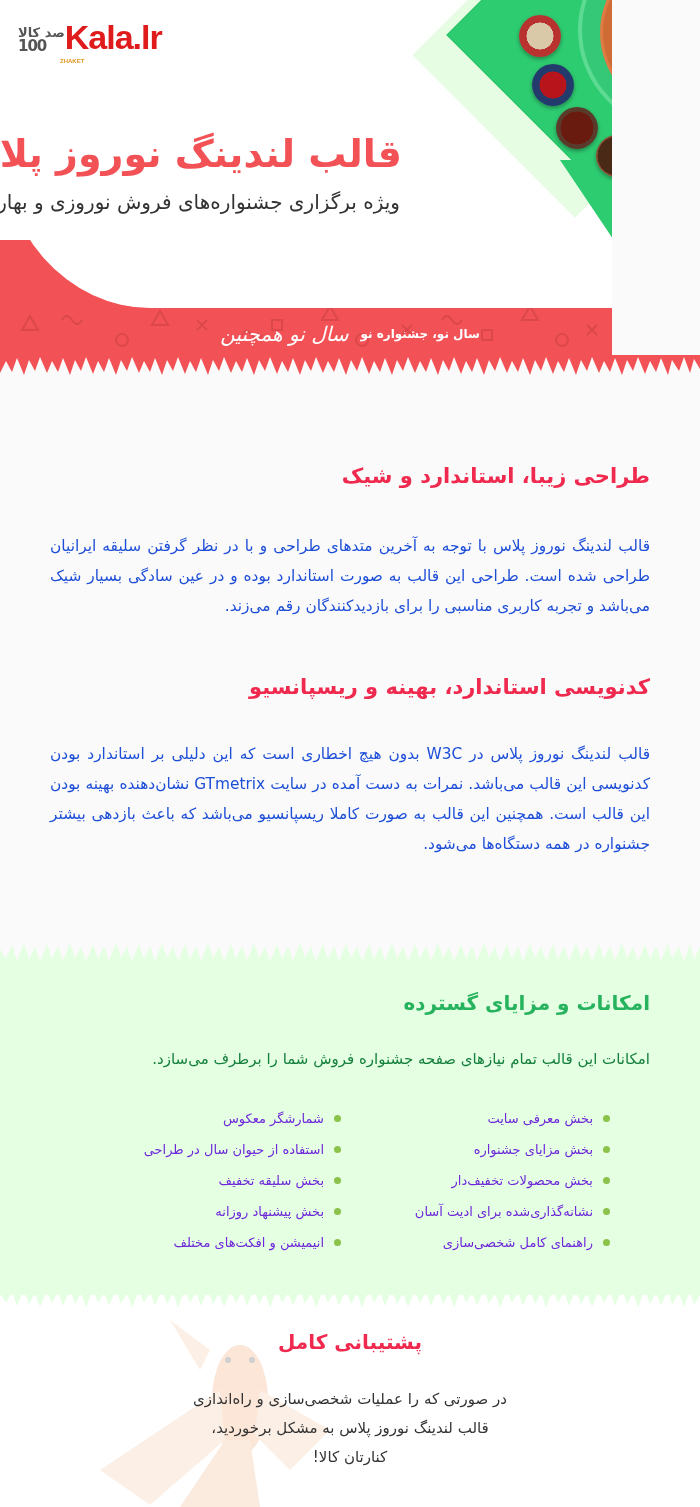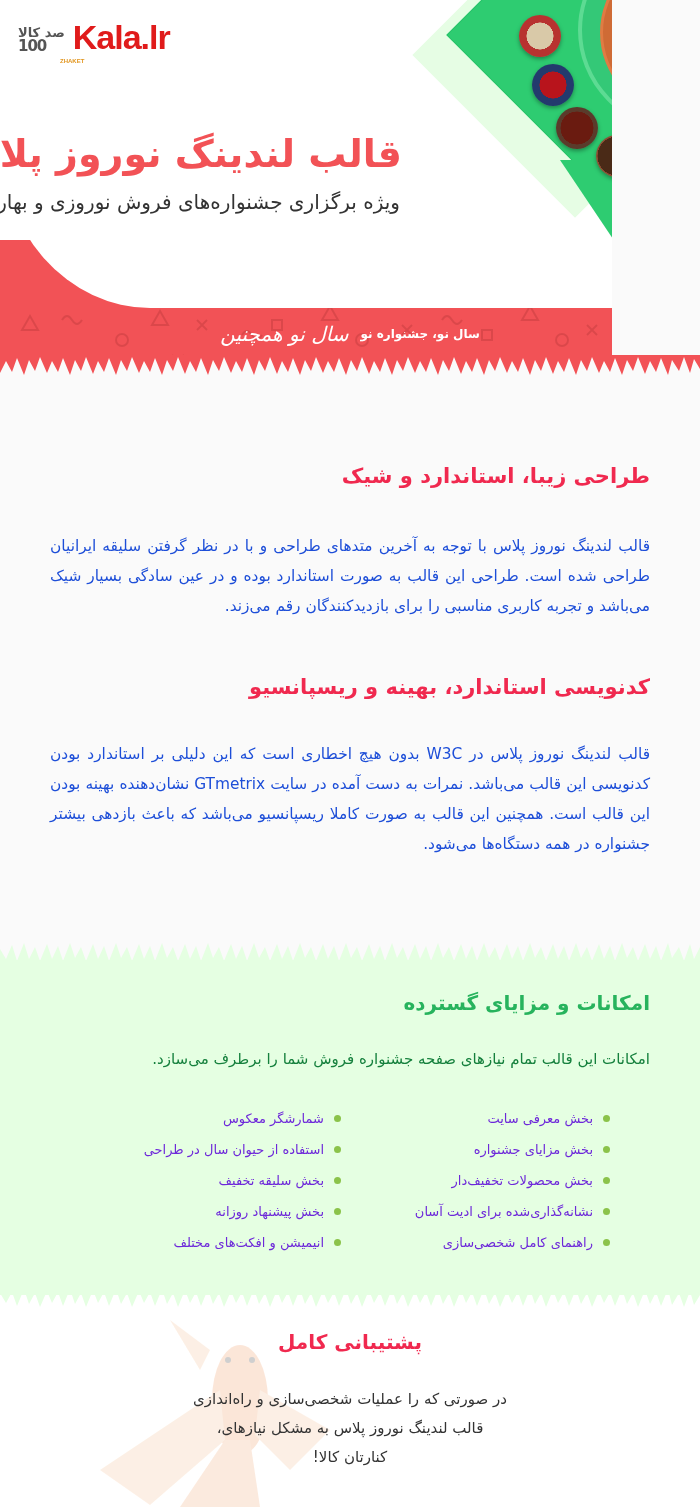--- a/index.html
+++ b/index.html
@@ -61,21 +61,21 @@
     position: absolute; left: 18px; top: 20px; direction: ltr;
     display: flex; align-items: flex-end;
   }
   .logo-mark {
     font-family: "DejaVu Sans", sans-serif; font-weight: bold; font-size: 15px;
     color: #555; line-height: 1; letter-spacing: -1px;
   }
   .logo-mark .fa { display: block; font-size: 13px; color: #555; }
   .logo-text {
     font-family: "Liberation Sans", sans-serif; font-weight: bold;
-    font-size: 34px; color: #e01b1b; line-height: 1; margin-left: 8px;
+    font-size: 34px; color: #e01b1b; line-height: 1; margin-left: 0;
     letter-spacing: -1px;
   }
   .logo-sub {
     position: absolute; left: 42px; top: 38px; font-size: 6px; font-weight: bold;
     color: #e2961f; font-family: "Liberation Sans", sans-serif;
   }
 
   .hero-title {
     position: absolute; right: 210px; top: 132px;
     font-family: "DejaVu Sans", sans-serif; font-weight: bold;
@@ -310,15 +310,15 @@
     <circle cx="192" cy="40" r="3" fill="#555"></circle>
   <path d="M160 70 L40 150 L90 185 L165 120 Z" fill="#f6c9a3"></path>
   <path d="M200 70 L270 110 L230 150 L195 115 Z" fill="#f6c9a3"></path>
   <path d="M165 120 L120 187 L200 187 L190 120 Z" fill="#f3b58a"></path>
   <path d="M150 30 L110 0 L140 50 Z" fill="#f6c9a3"></path>
 </svg>
 
 <h2 class="support-title"><span>پشتیبانی کامل</span></h2>
 <div class="support-text">
   <div>در صورتی که را عملیات شخصی‌سازی و راه‌اندازی</div>
-  <div>قالب لندینگ نوروز پلاس به مشکل نیازهای،</div>
+  <div>قالب لندینگ نوروز پلاس به مشکل برخوردید،</div>
   <div>کنارتان کالا!</div>
 </div>
 
 </body></html>

